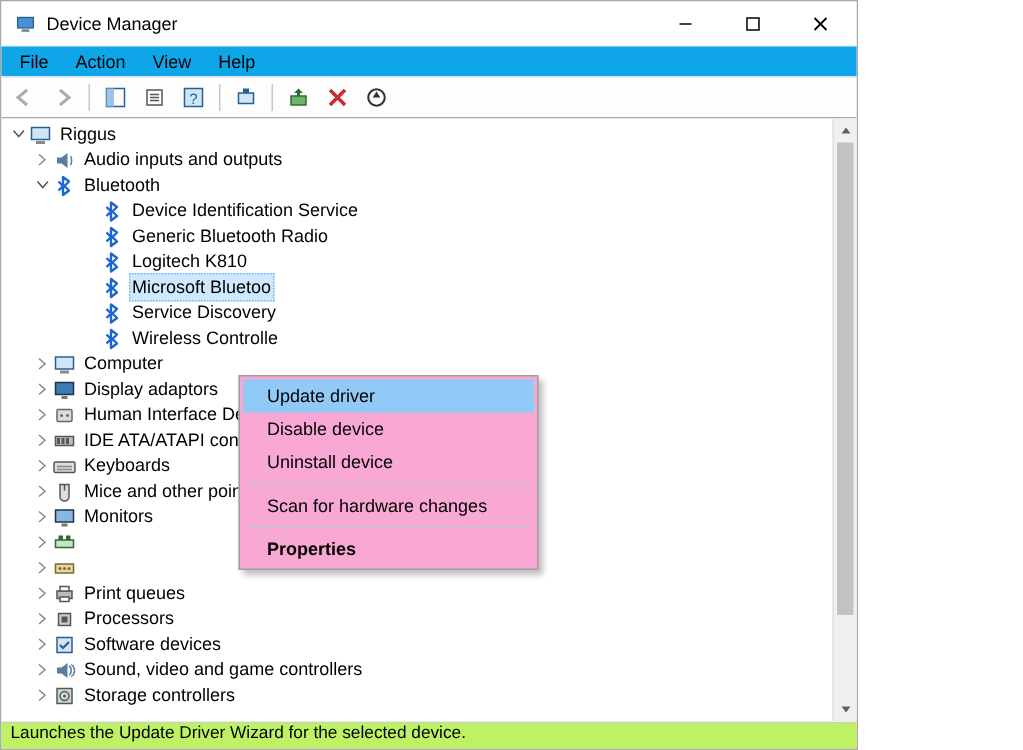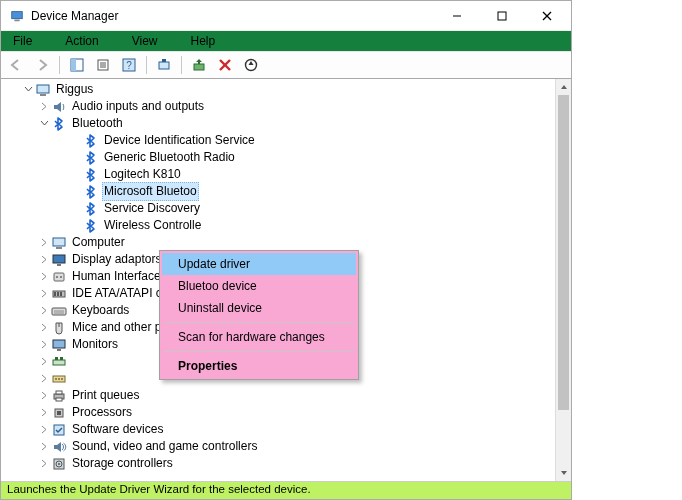--- a/index.html
+++ b/index.html
@@ -36,22 +36,22 @@
   .win-btn {
     width: 45px; height: 100%;
     display:flex; align-items:center; justify-content:center;
     font-size: 13px;
   }
   .win-btn svg { width: 10px; height: 10px; }
   .menubar {
     height: 20px;
     display: flex; align-items: center;
     padding: 0 4px;
-    gap: 17px;
-    background: #15803d;
+    gap: 2px;
+    background: #0ea5e9;
   }
   .menu-item { padding: 2px 8px; }
   .toolbar {
     height: 28px;
     display: flex; align-items: center;
     padding: 0 4px;
     gap: 4px;
     border-top: 1px solid #e6e6e6;
     border-bottom: 1px solid #a8a8a8;
     background: #fdfdfd;
@@ -63,21 +63,21 @@
   }
   .tool-btn.disabled { opacity: .4; }
   .tool-sep { width:1px; height:18px; background:#c8c8c8; margin:0 2px; }
   .content {
     flex: 1; position: relative; overflow: hidden;
     background: #fff;
   }
   .tree {
     position:absolute; left:0; top:0; right:16px; bottom:0;
     overflow: hidden;
-    padding: 2px 0 0 20px;
+    padding: 2px 0 0 4px;
   }
   .scrollbar-v {
     position:absolute; right:0; top:0; width:16px; bottom:0;
     background:#f0f0f0;
     border-left:1px solid #ddd;
     display:flex; flex-direction:column;
   }
   .sb-btn {
     height:16px; display:flex; align-items:center; justify-content:center;
     background:#f0f0f0;
@@ -538,21 +538,21 @@
               <circle cx="8" cy="8" r="3" fill="none" stroke="#555"></circle>
               <circle cx="8" cy="8" r="1" fill="#555"></circle>
             </svg>
           </span>
           <span class="label">Storage controllers</span>
         </div>
       </div>
 
     <div class="context-menu">
       <div class="ctx-item highlight">Update driver</div>
-      <div class="ctx-item">Bluetoo device</div>
+      <div class="ctx-item">Disable device</div>
       <div class="ctx-item">Uninstall device</div>
       <div class="ctx-sep"></div>
       <div class="ctx-item">Scan for hardware changes</div>
       <div class="ctx-sep"></div>
       <div class="ctx-item bold">Properties</div>
     </div>
 
     <div class="scrollbar-v">
       <div class="sb-btn">
           <svg width="8" height="8">

